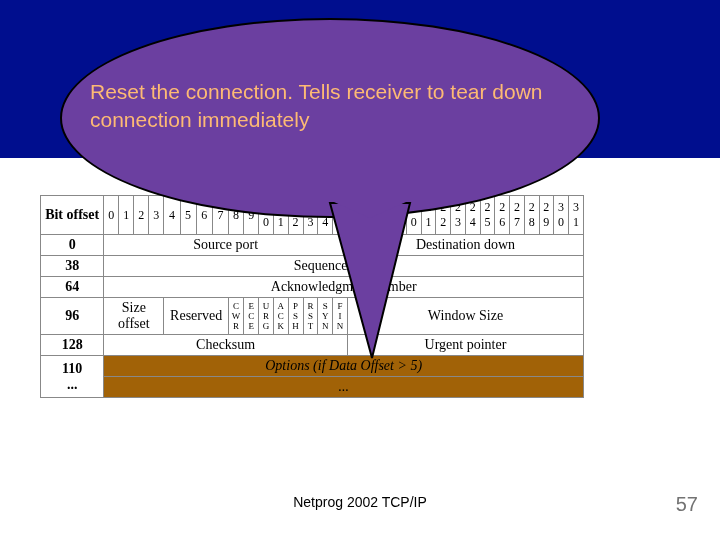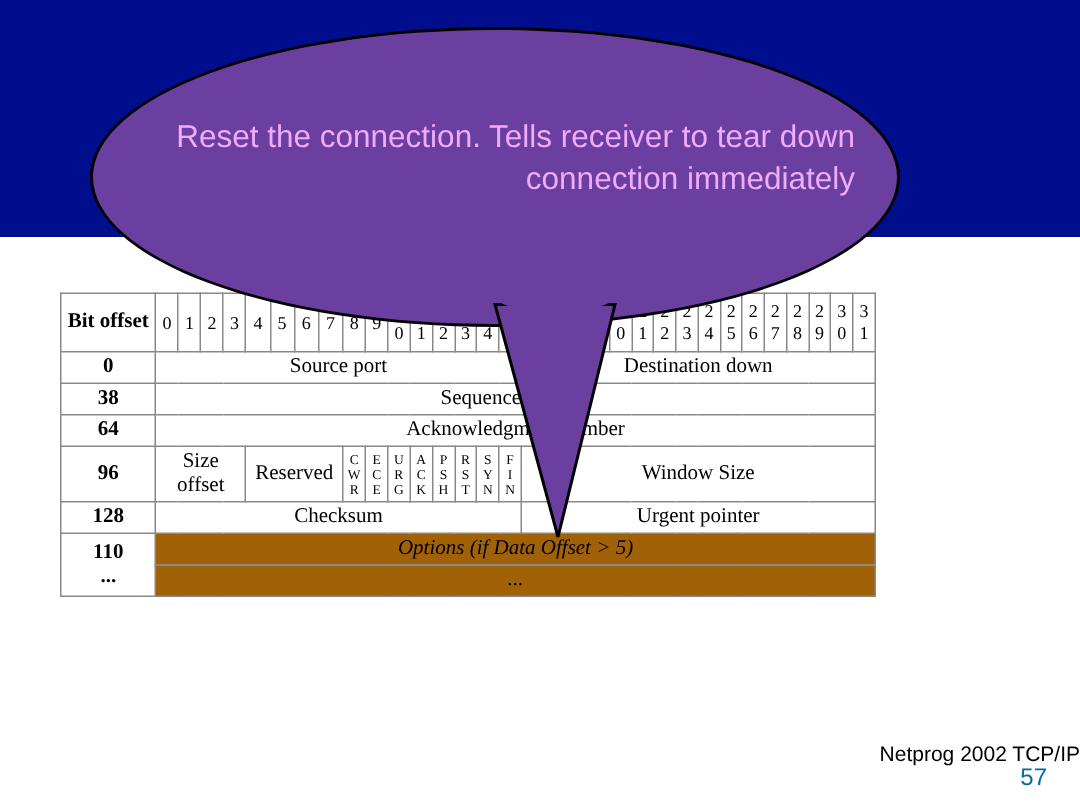--- a/index.html
+++ b/index.html
@@ -13,26 +13,26 @@
   table.hdr td, table.hdr th { border: 1px solid #888; text-align: center; vertical-align: middle; background: #fff; padding: 2px 0; }
   table.hdr .boff { font-weight: bold; width: 72px; }
   table.hdr .bitcell { width: 17px; font-size: 12px; padding: 4px 0; }
   table.hdr .row-lbl { font-weight: bold; width: 72px; }
   table.hdr .flagcell { font-size: 9px; line-height: 10px; padding: 1px 0; }
   table.hdr .opts { background: #a16207; font-style: italic; }
 
   
   .callout { position: absolute; left: 60px; top: 18px; width: 540px; }
   .callout .bubble { position: relative; width: 540px; height: 200px; background: #6b3fa0; border: 2px solid #000; border-radius: 50% / 50%; display: flex; align-items: flex-start; justify-content: center; padding-top: 58px; }
-  .callout .bubble .txt { font-family: Arial, Helvetica, sans-serif; font-size: 21px; color: #f0abfc; text-align: right; line-height: 28px; width: 480px; }
+  .callout .bubble .txt { font-family: Arial, Helvetica, sans-serif; font-size: 21px; color: #fdba74; text-align: left; line-height: 28px; width: 480px; }
   .callout svg.tail { position: absolute; left: 250px; top: 170px; width: 140px; height: 180px; overflow: visible; }
 
   
-  .footer { position: absolute; left: 0; bottom: 30px; width: 720px; text-align: right; font-family: Arial, Helvetica, sans-serif; font-size: 14px; color: #000; }
-  .pagenum { position: absolute; right: 22px; bottom: 12px; font-family: Arial, Helvetica, sans-serif; font-size: 16px; color: #0369a1; }
+  .footer { position: absolute; left: 0; bottom: 30px; width: 720px; text-align: center; font-family: Arial, Helvetica, sans-serif; font-size: 14px; color: #000; }
+  .pagenum { position: absolute; right: 22px; bottom: 24px; font-family: Arial, Helvetica, sans-serif; font-size: 20px; color: #737373; }
 </style>
 </head>
 <body>
 
 <div class="slide">
   <div class="header-band"></div>
 
   <div class="tbl-wrap">
     <table class="hdr">
 

